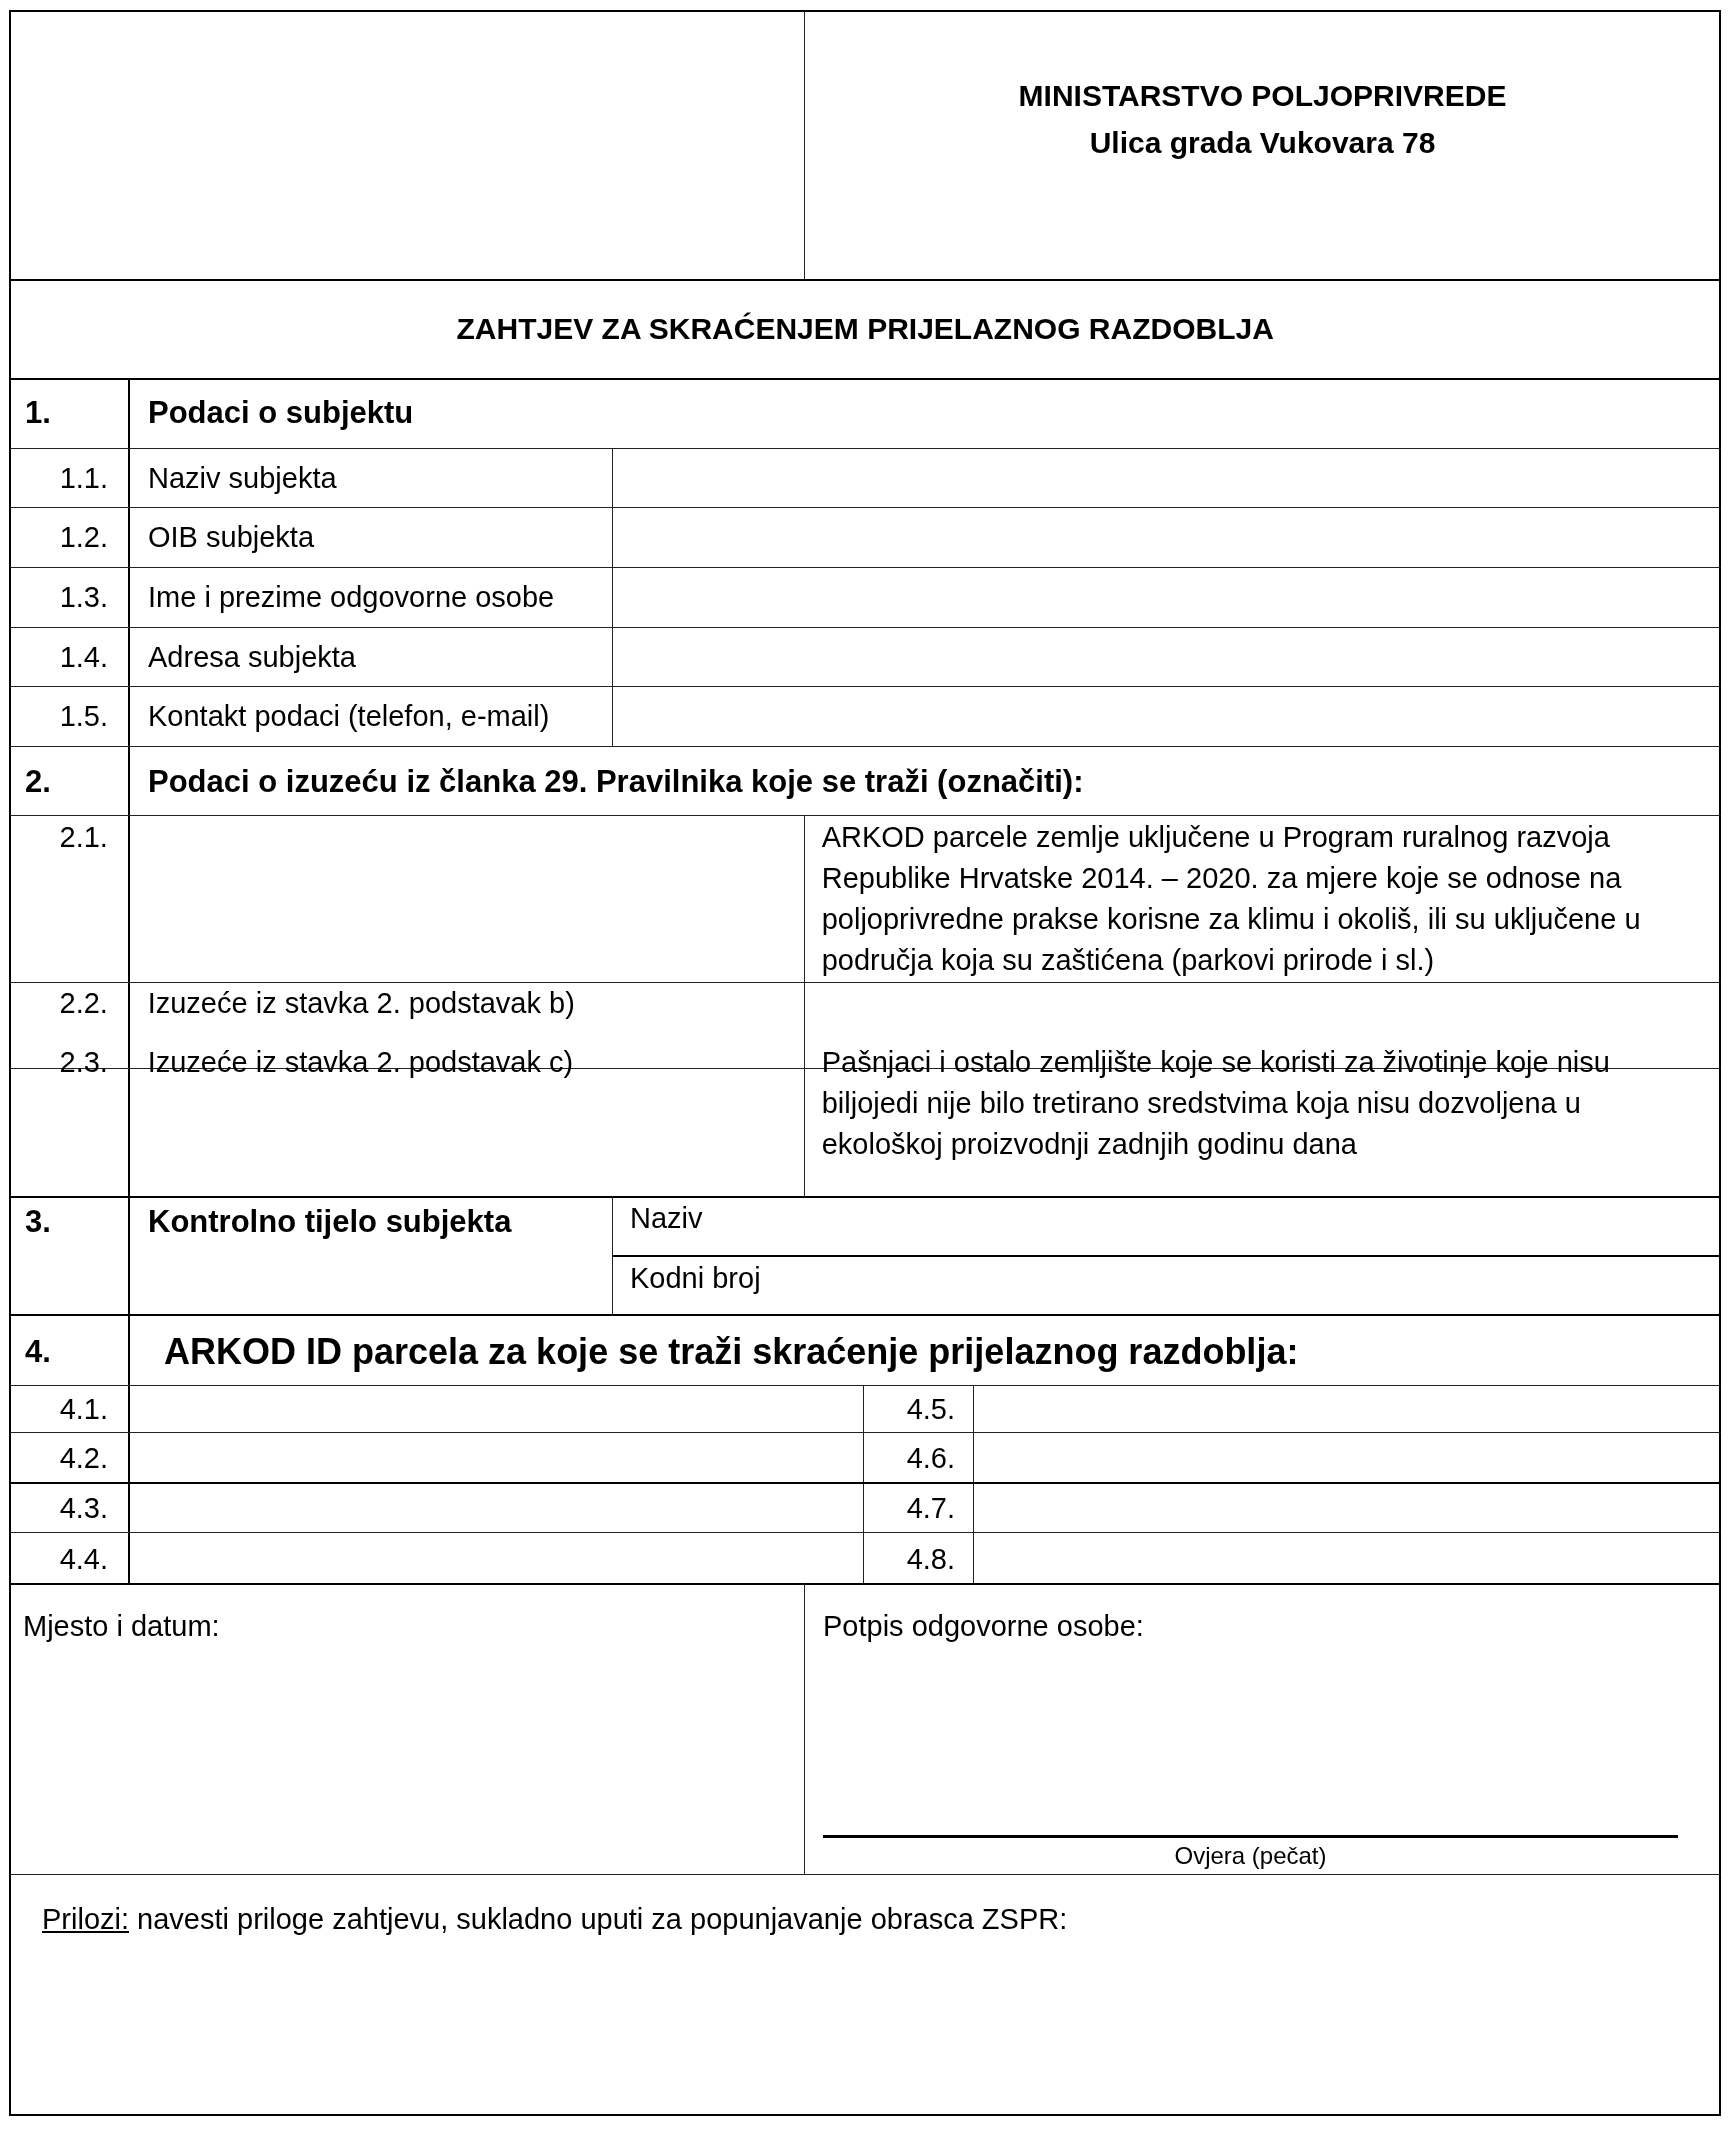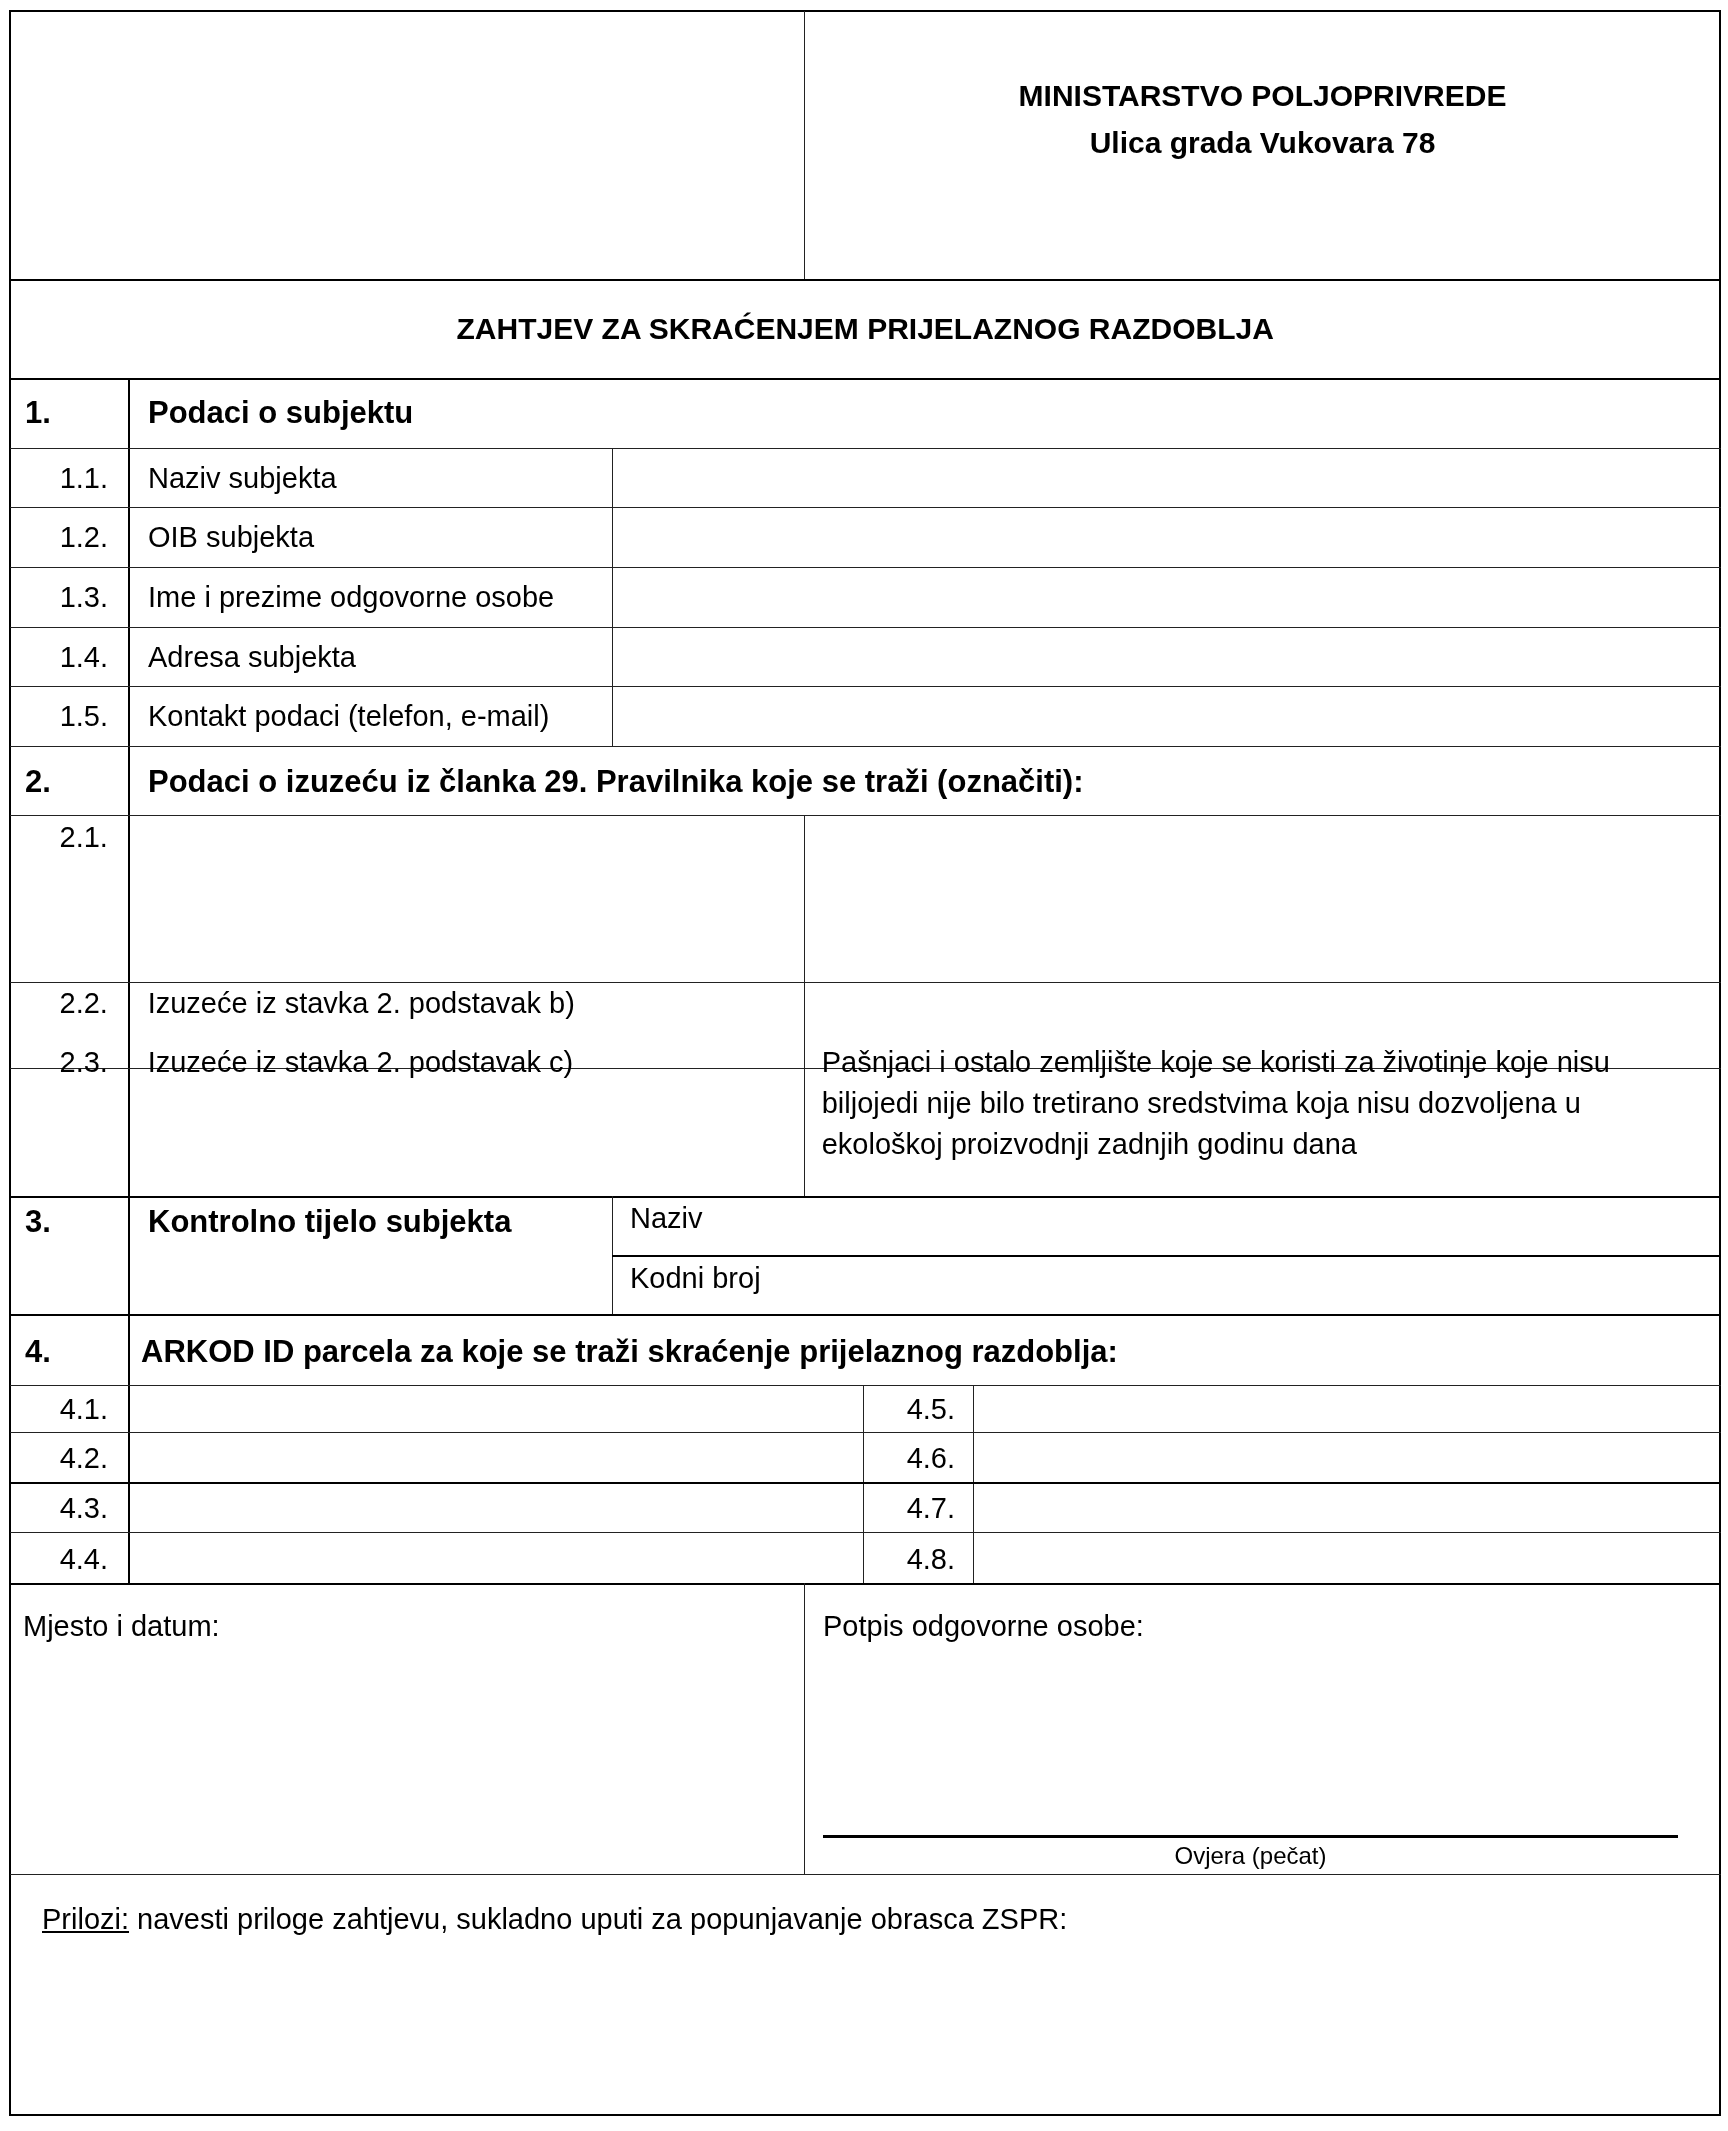--- a/index.html
+++ b/index.html
@@ -87,20 +87,21 @@
 
 <div class="t num" style="left:18px; top:696px;">1.5.</div>
 <div class="t" style="left:148px; top:696px;">Kontakt podaci (telefon, e-mail)</div>
 <input class="field" style="left: 616px; top: 690px; width: 1100px; height: 54px;" value="">
 
 <div class="t b" style="left:25px; top:761px; font-size:31px;">2.</div>
 <div class="t b" style="left:148px; top:761px; font-size:31px;">Podaci o izuzeću iz članka 29. Pravilnika koje se traži (označiti):</div>
 
 <div class="abs" style="left:10.7px; top:817px; width:1707px; height:165px;">
   <div class="t num" style="left:7.2px; top:0px;">2.1.</div>
+  <div class="t wrap" style="left:811px; top:0px; width:882px;">ARKOD parcele zemlje uključene u Program ruralnog razvoja Republike Hrvatske 2014. – 2020. za mjere koje se odnose na poljoprivredne prakse korisne za klimu i okoliš, ili su uključene u područja koja su zaštićena (parkovi prirode i sl.)</div>
 </div>
 
 <div class="abs" style="left:10.7px; top:983px; width:1707px; height:85px;">
   <div class="t num" style="left:7.2px; top:0px;">2.2.</div>
   <div class="t" style="left:137px; top:0px;">Izuzeće iz stavka 2. podstavak b)</div>
 </div>
 
 <div class="abs" style="left:10.7px; top:1042px; width:1707px; height:124px;">
   <div class="t num" style="left:7.2px; top:0px;">2.3.</div>
   <div class="t" style="left:137px; top:0px;">Izuzeće iz stavka 2. podstavak c)</div>
@@ -108,21 +109,21 @@
 </div>
 
 <div class="t b" style="left:25px; top:1201px; font-size:31px;">3.</div>
 <div class="t b" style="left:148px; top:1201px; font-size:31px;">Kontrolno tijelo subjekta</div>
 <div class="t" style="left:630px; top:1198px;">Naziv</div>
 <input class="field" style="left: 761px; top: 1200px; width: 955px; height: 52px;" value="">
 <div class="t" style="left:630px; top:1258px;">Kodni broj</div>
 <input class="field" style="left: 788px; top: 1259px; width: 928px; height: 52px;" value="">
 
 <div class="t b" style="left:25px; top:1331px; font-size:31px;">4.</div>
-<div class="t b" style="left:141px; top:1331px; font-size:31px;">ARKOD ID parcela za koje se traži skraćenje prijelaznog razdoblja:</div>
+<div class="t b" style="left:164px; top:1331px; font-size:36px;">ARKOD ID parcela za koje se traži skraćenje prijelaznog razdoblja:</div>
 
 <div class="t num" style="left:18px; top:1389px;">4.1.</div>
 <input class="field" style="left: 133px; top: 1388px; width: 727px; height: 41px;" value="">
 <div class="t num" style="left:865px; top:1389px;">4.5.</div>
 <input class="field" style="left: 976px; top: 1388px; width: 740px; height: 41px;" value="">
 
 <div class="t num" style="left:18px; top:1438px;">4.2.</div>
 <input class="field" style="left: 133px; top: 1436px; width: 727px; height: 43px;" value="">
 <div class="t num" style="left:865px; top:1438px;">4.6.</div>
 <input class="field" style="left: 976px; top: 1436px; width: 740px; height: 43px;" value="">

